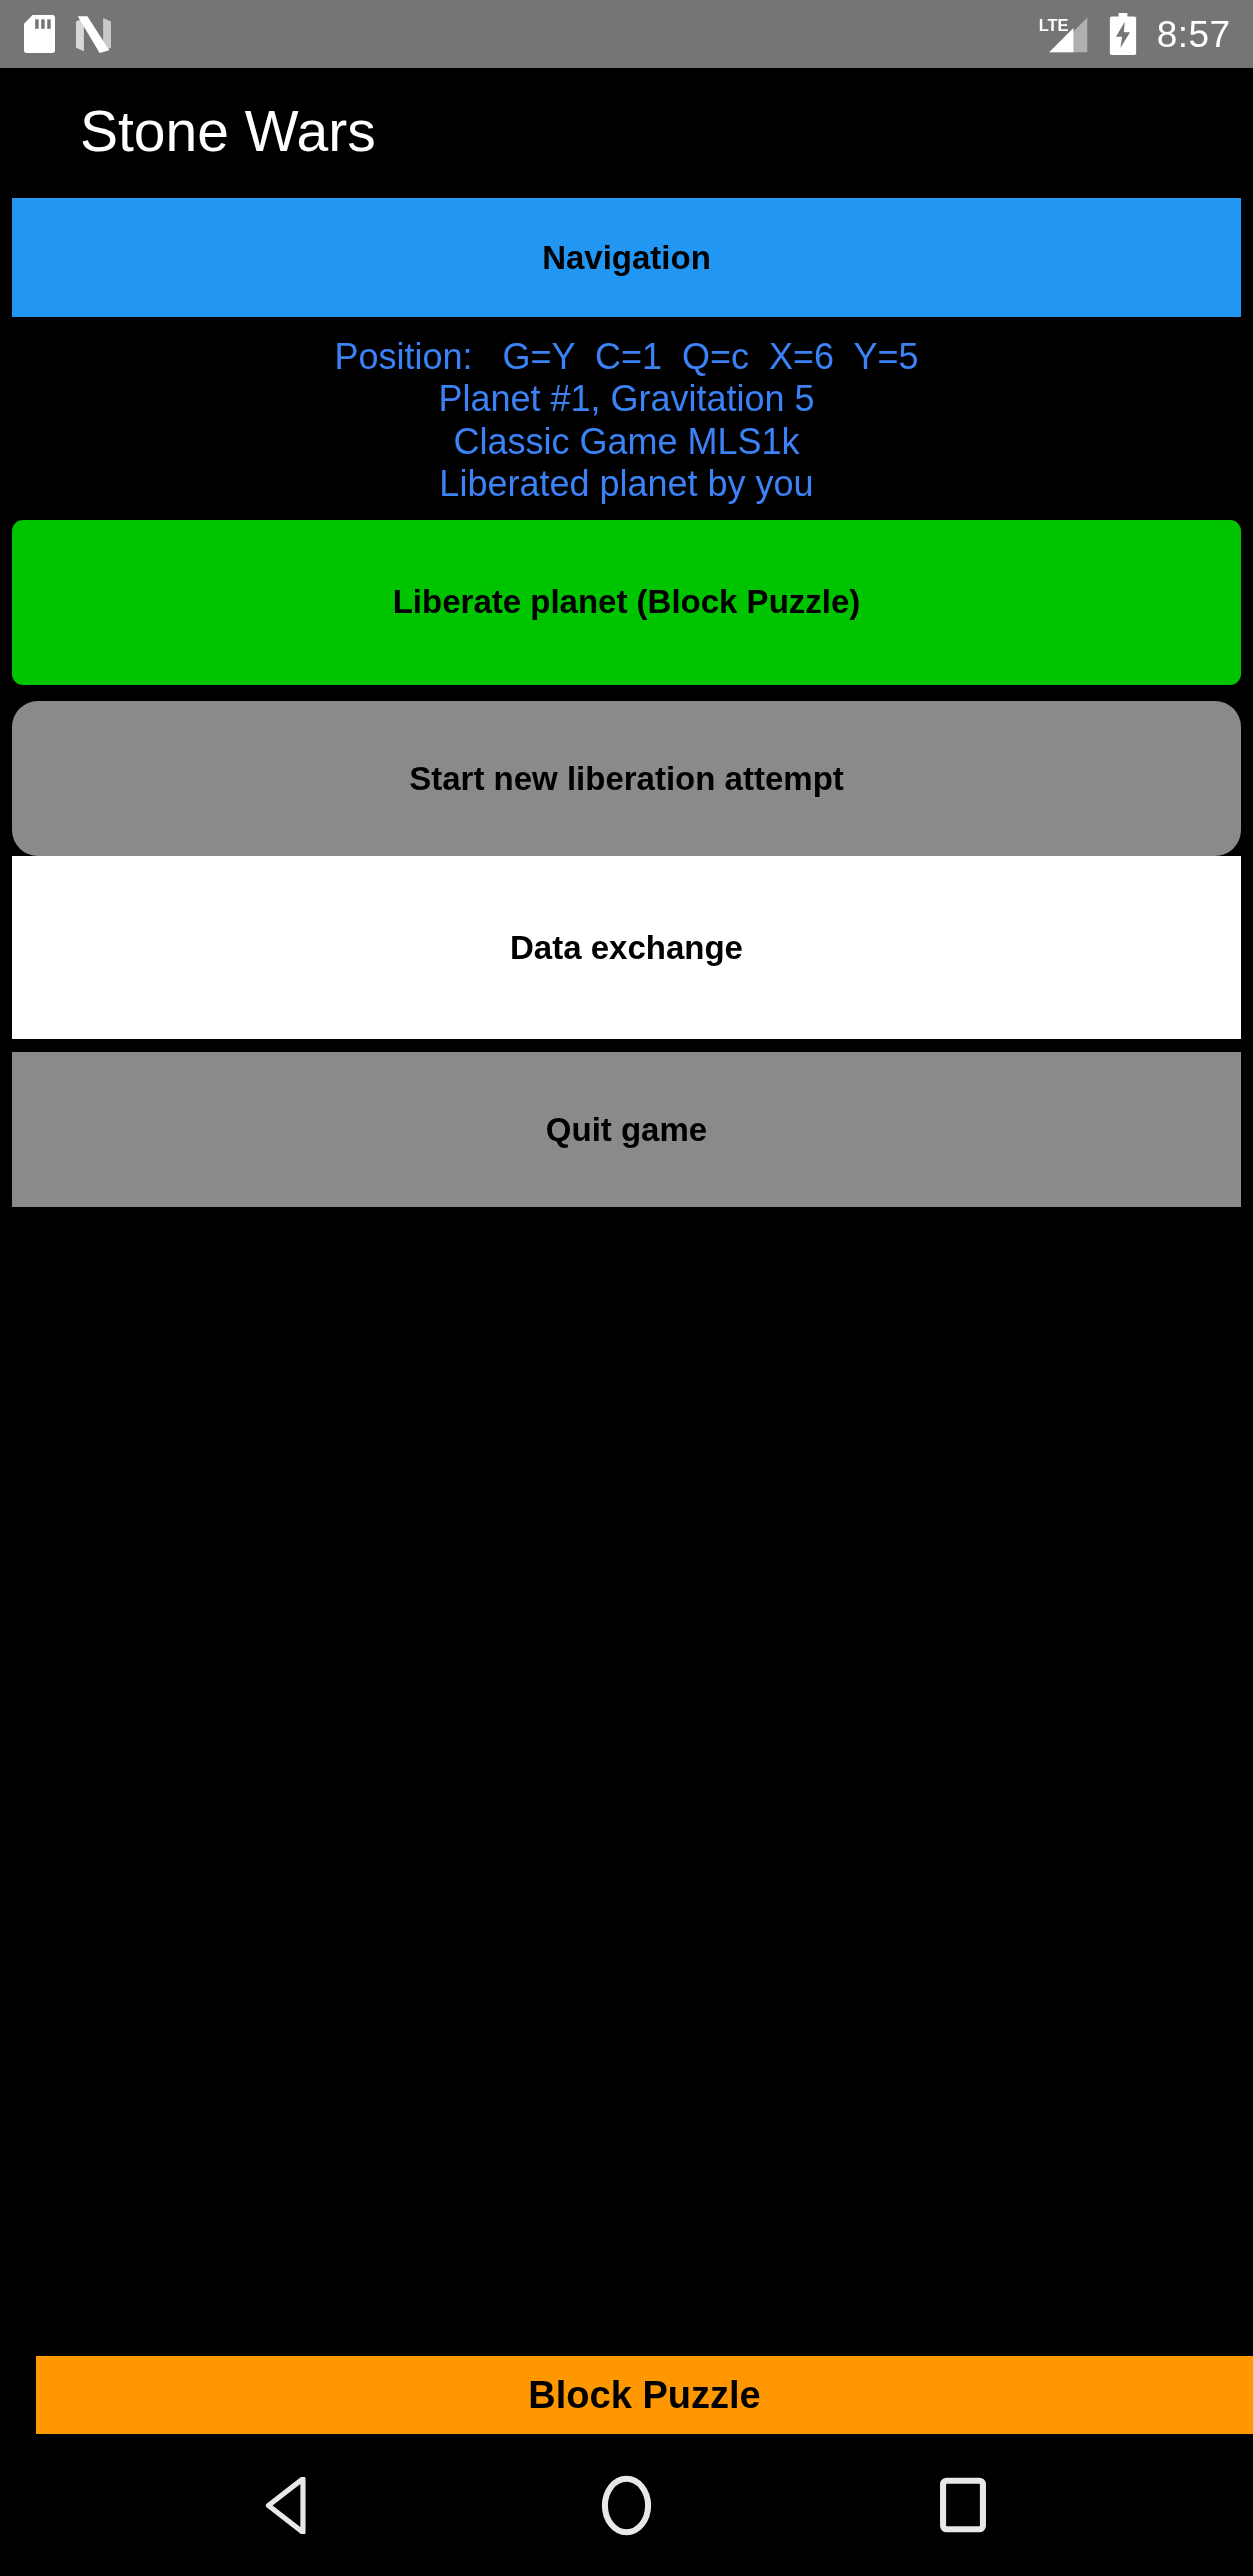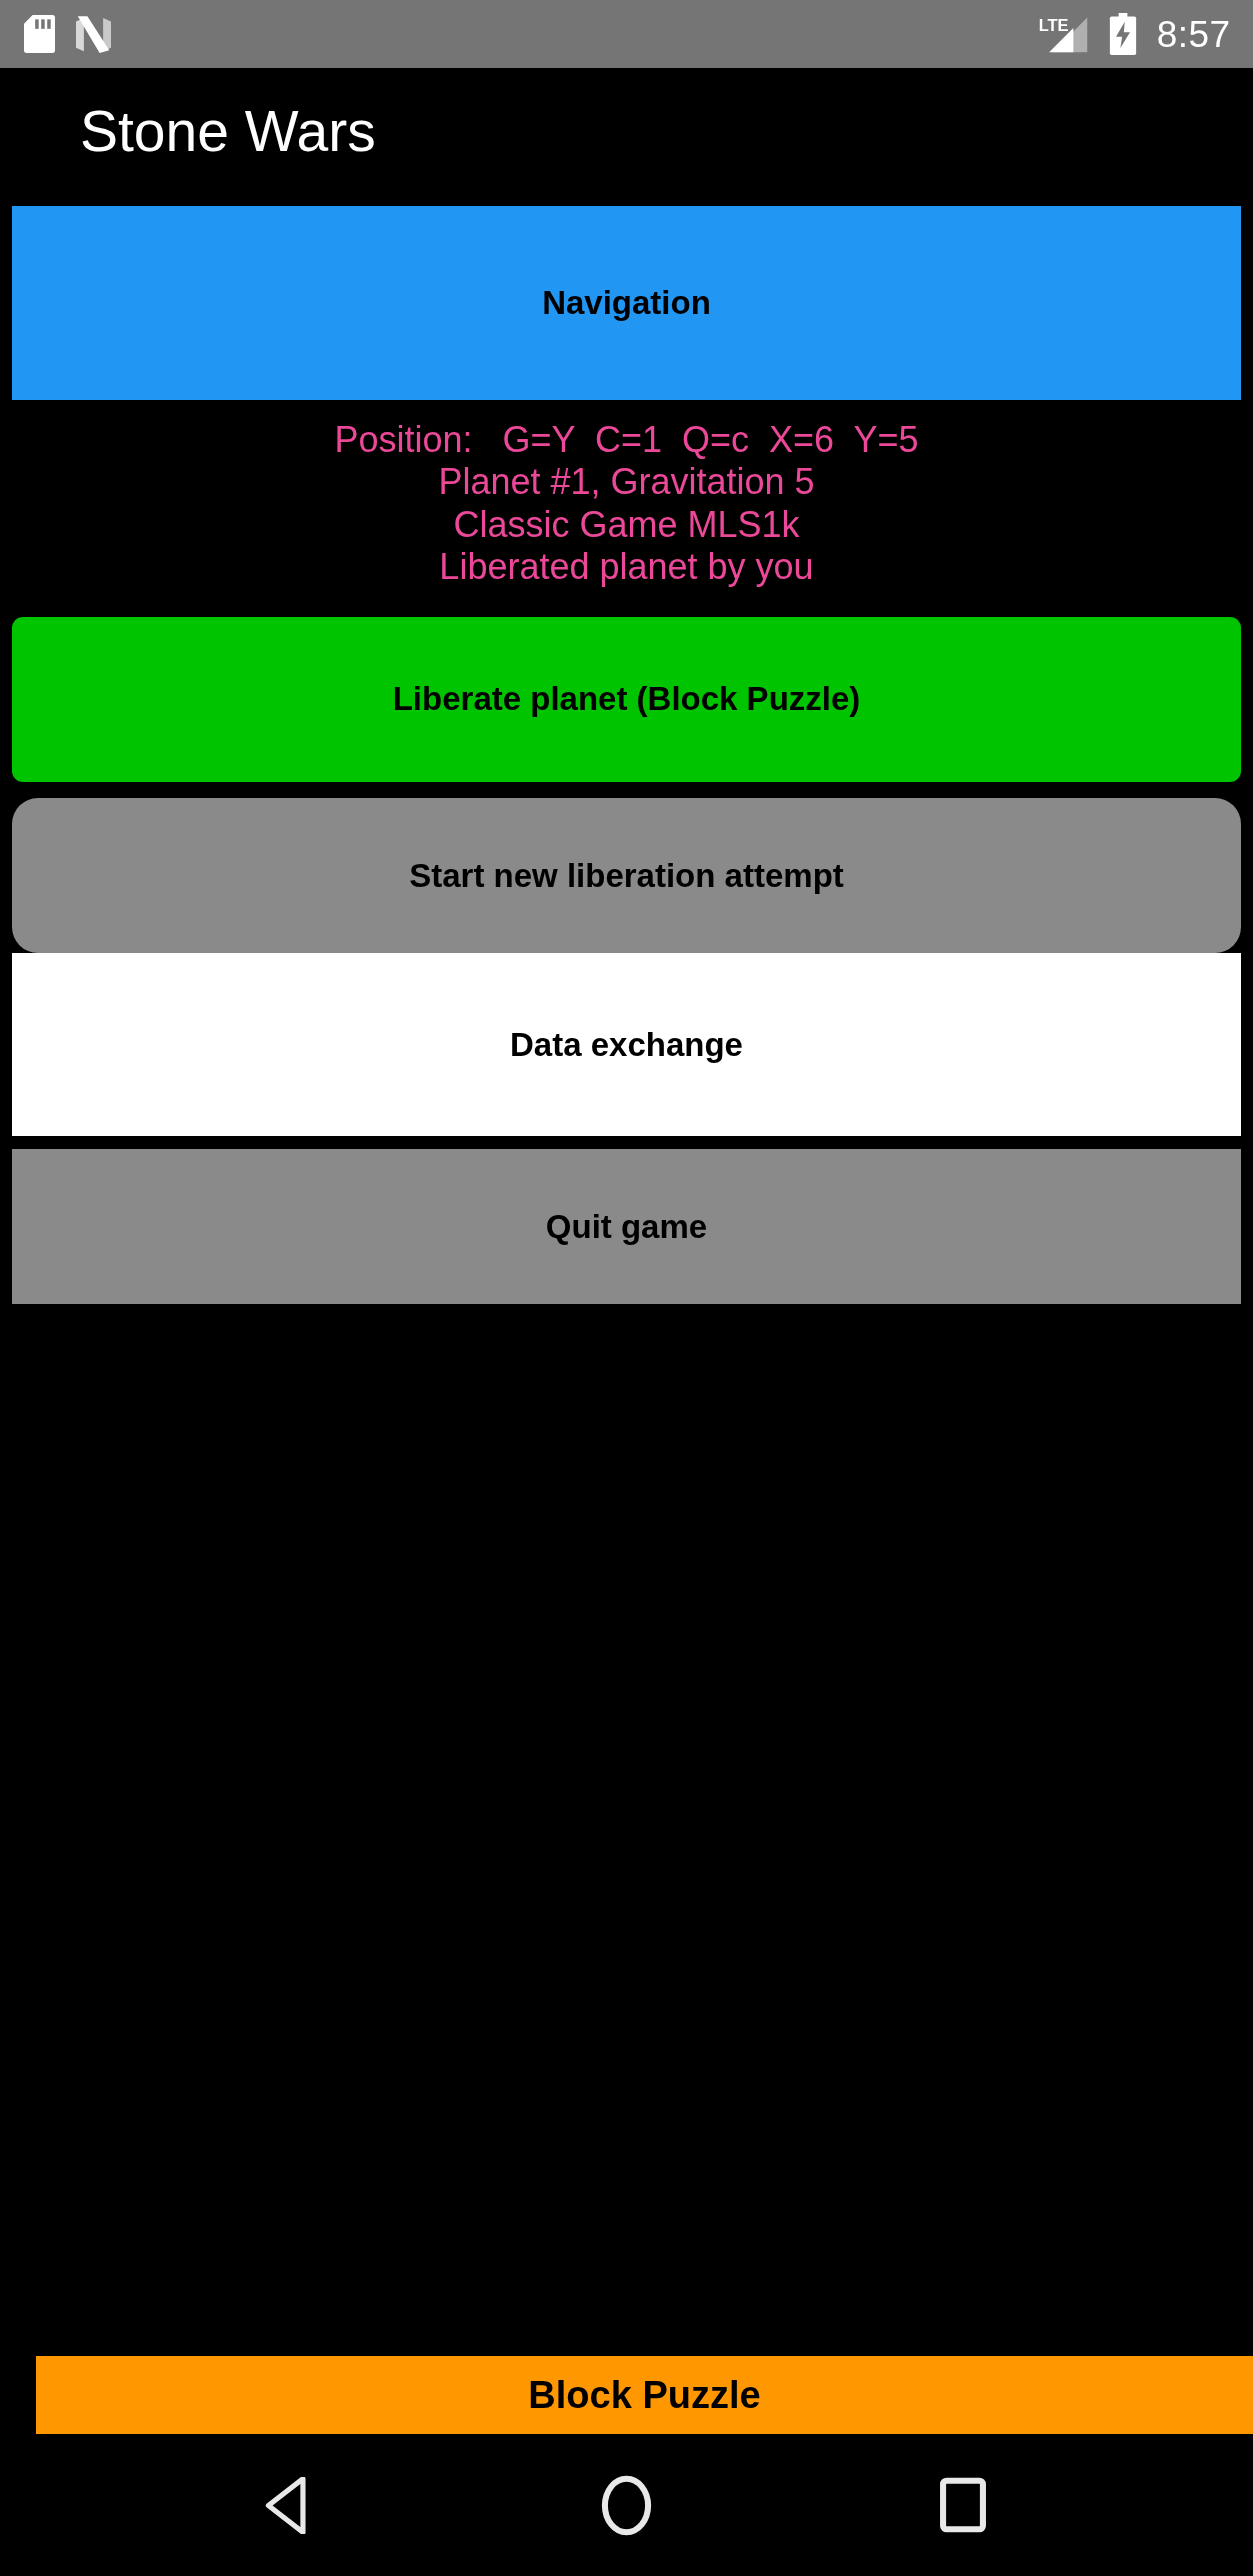--- a/index.html
+++ b/index.html
@@ -76,31 +76,31 @@
     margin: 0 auto;
     color: #000000;
     font-size: 33px;
     font-weight: 700;
     text-align: center;
     border: none;
     cursor: pointer;
     font-family: "Liberation Sans", sans-serif;
     flex: 0 0 auto;
   }
-  .btn-nav      { height: 194px; background: #2196F3; margin-top: 12px; }
+  .btn-nav      { height: 119px; background: #2196F3; margin-top: 4px; }
   .btn-liberate { height: 165px; background: #00C400; border-radius: 11px; }
   .btn-newtry   { height: 155px; background: #8A8A8A; margin-top: 16.5px; border-radius: 26px; }
   .btn-data     { height: 183px; background: #ffffff; }
   .btn-quit     { height: 155px; background: #8A8A8A; margin-top: 13px; }
 
   
   .info {
     padding-top: 19px;
-    padding-bottom: 28px;
-    color: #ec4899;
+    padding-bottom: 14px;
+    color: #3b82f6;
     text-align: center;
     font-size: 36px;
     line-height: 1.18;
     flex: 0 0 auto;
   }
   .info-line { display: block; white-space: pre; }
 
   
   .spacer { flex: 1 1 auto; background: #000000; }
 

